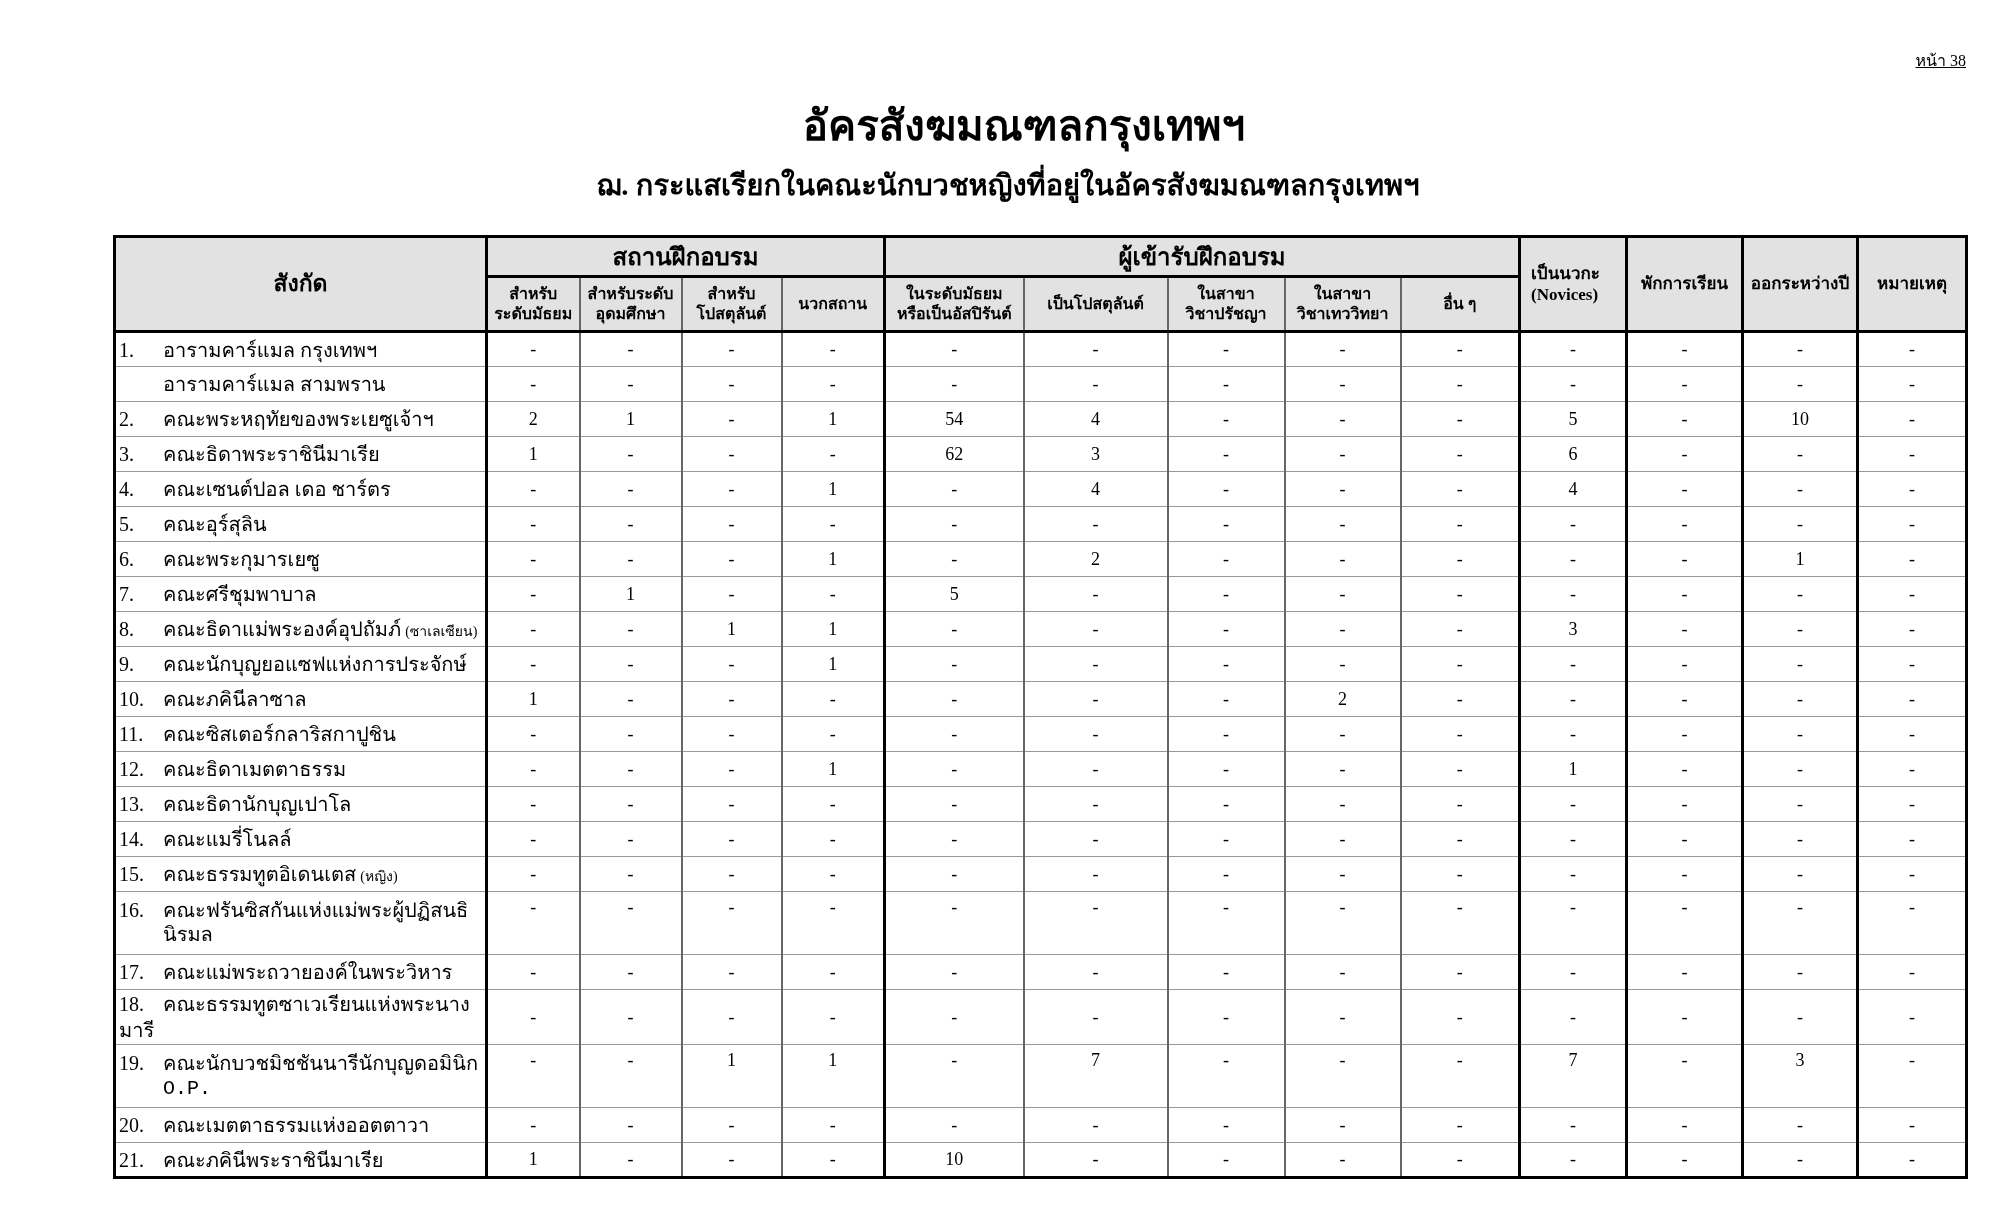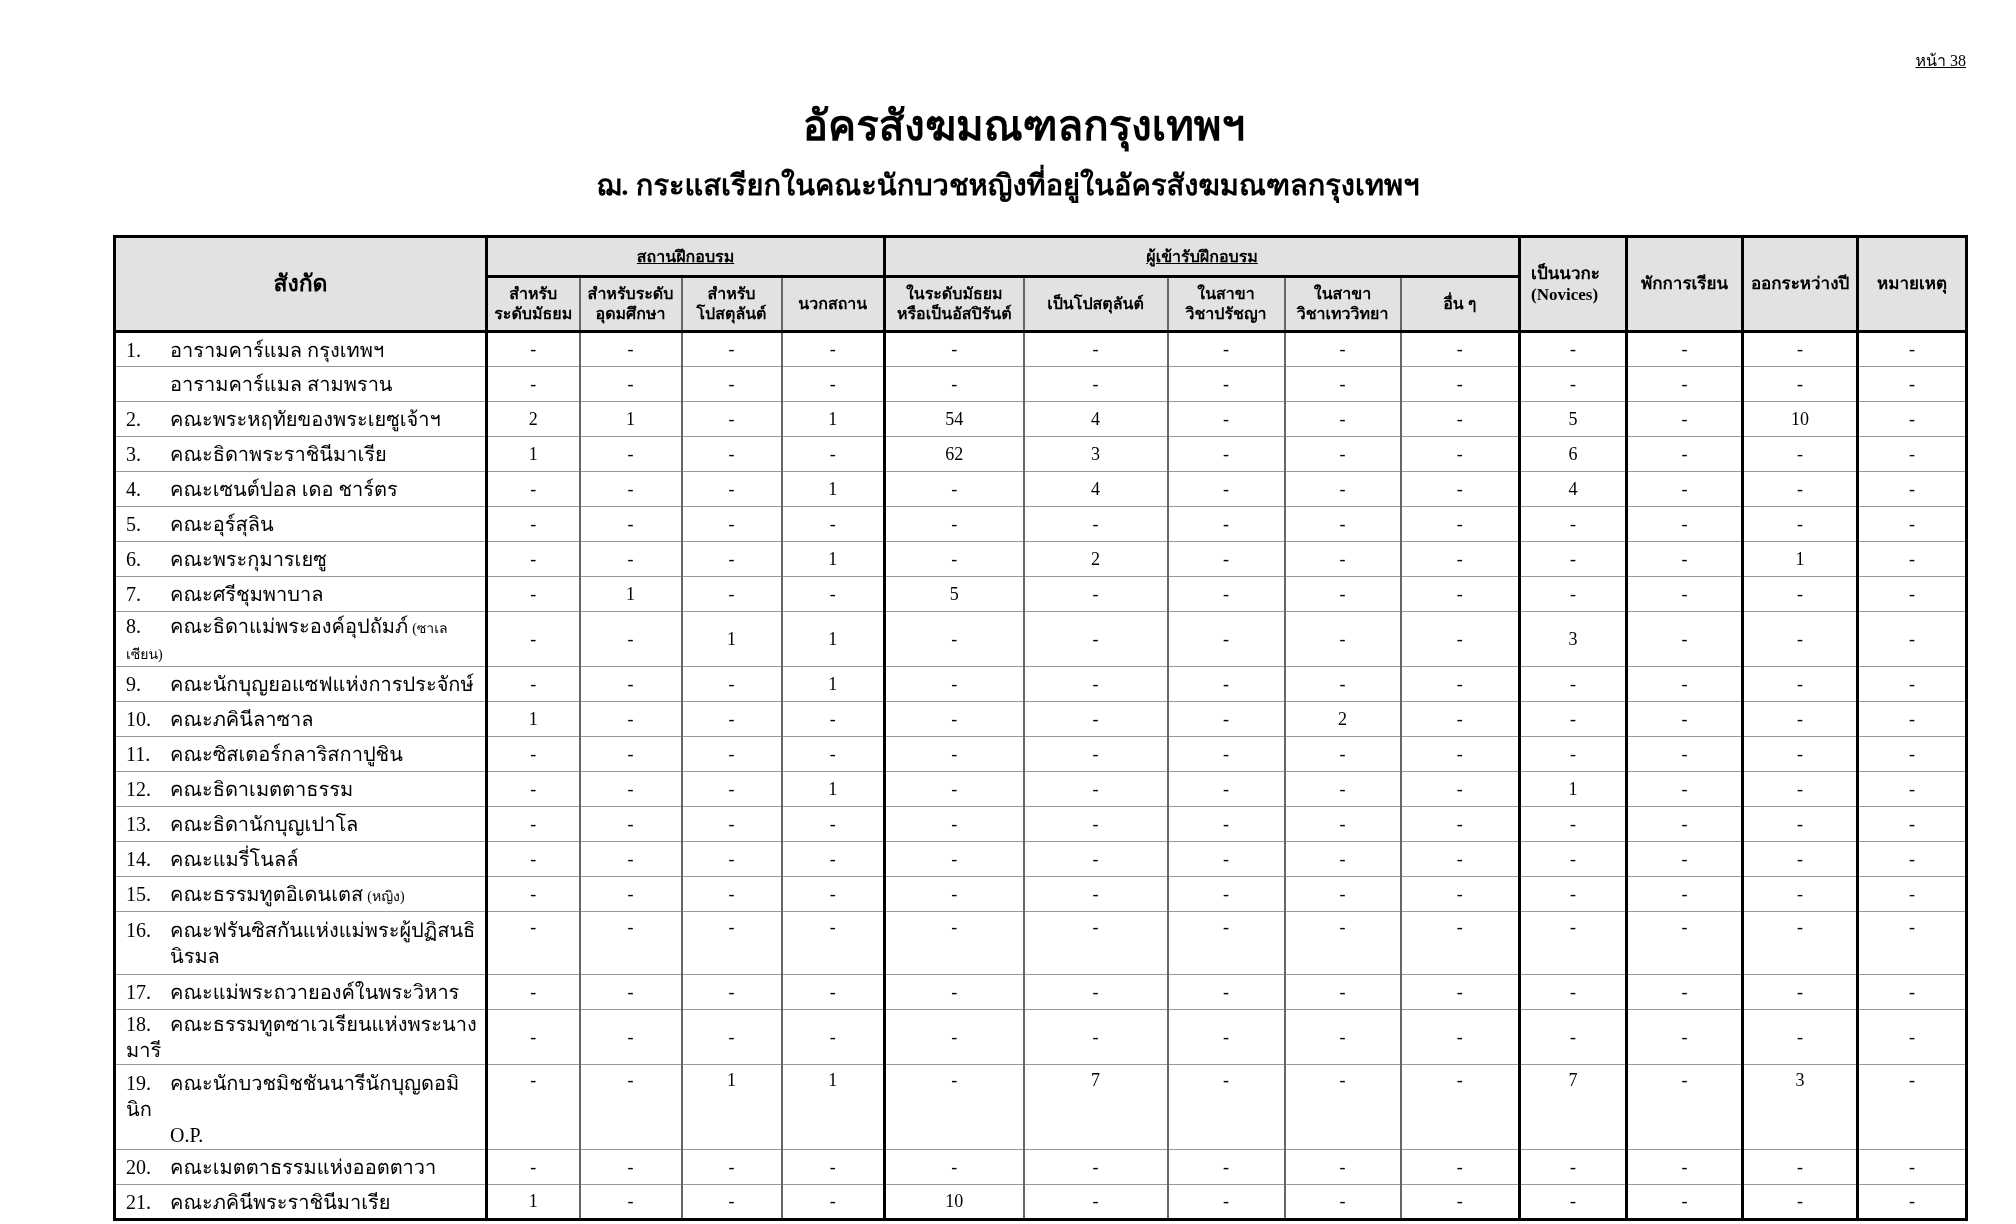--- a/index.html
+++ b/index.html
@@ -26,39 +26,39 @@
     border:3px solid #000;
   }
   .vt th{
     background:#e2e2e2;font-weight:bold;text-align:center;
     white-space:pre-line;line-height:1.25;padding:2px 2px;
     border-bottom:3px solid #000;
   }
   .vt thead tr.gr{height:40px;}
   .vt thead tr.sr{height:55px;}
   .vt th.th-aff{font-size:23px;}
-  .vt th.th-group{font-size:16px;text-decoration:underline;}
+  .vt th.th-group{font-size:24px;}
   .vt thead tr.sr th{font-size:16px;}
   .vt th.th-tall{font-size:17px;}
   .vt th.th-novices{text-align:left;padding-left:10px;}
   
   .bl-thick{border-left:3px solid #000;}
   .bl-thin{border-left:2px solid #666;}
   
   .vt tbody tr{height:35px;}
   .vt tbody tr.tall{height:63px;}
   .vt tbody td{
     border-top:1px solid #999;vertical-align:middle;background:#fff;
   }
   .vt tbody tr.tall td{vertical-align:top;padding-top:5px;}
-  td.name{font-size:20px;padding-left:10px;line-height:1.3;}
+  td.name{font-size:20px;padding-left:3px;line-height:1.3;}
   td.v{text-align:center;font-size:18px;}
   .no{display:inline-block;width:44px;}
   .small-note{font-size:14px;margin-left:4px;}
-  .line2{padding-left:44px;}
+  .line2{padding-left:44px;font-family:Liberation Mono, monospace;}
 </style>
 </head>
 <body>
 
 <div class="page-num">หน้า 38</div>
 <h1 class="title">อัครสังฆมณฑลกรุงเทพฯ</h1>
 <h2 class="subtitle">ฌ. กระแสเรียกในคณะนักบวชหญิงที่อยู่ในอัครสังฆมณฑลกรุงเทพฯ</h2>
 
 <table class="vt">
   <colgroup>

